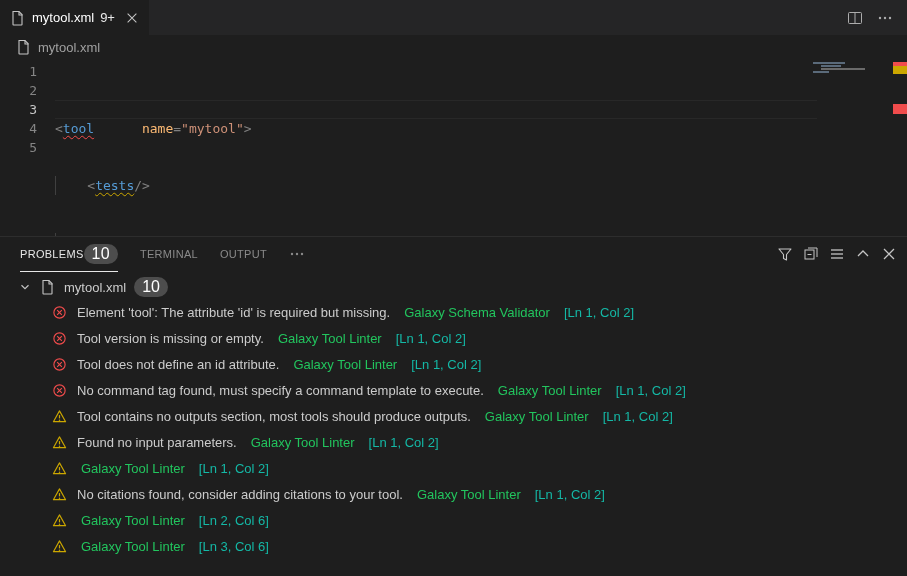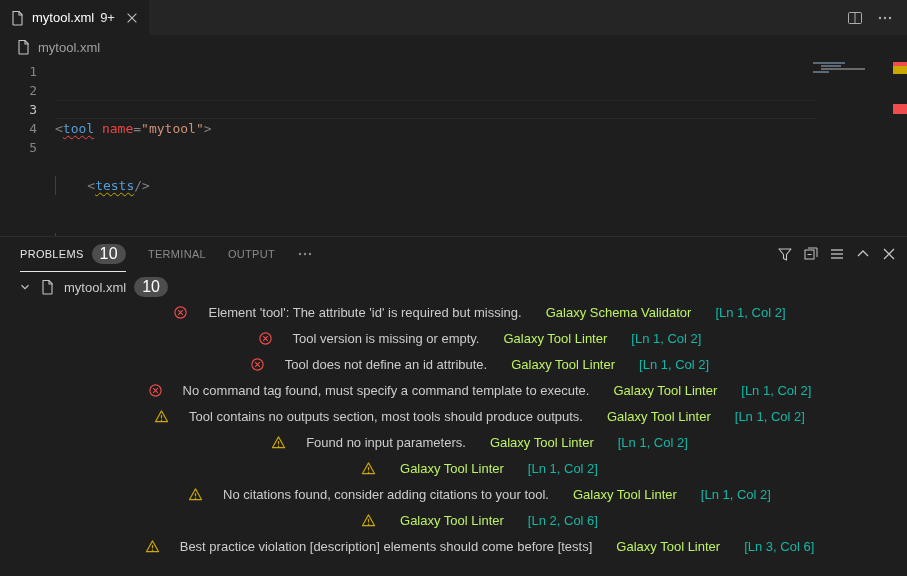--- a/index.html
+++ b/index.html
@@ -81,21 +81,21 @@
     position: absolute;
     left: 0; right: 90px;
     top: calc(2 * 19px);
     height: 19px;
     border-top: 1px solid #282828;
     border-bottom: 1px solid #282828;
     pointer-events: none;
   }
   .c-br { color: #808080; }
   .c-tag { color: #569cd6; }
-  .c-attr { color: #ef4444; }
+  .c-attr { color: #fdba74; margin-left: 40px; }
   .c-str { color: #ce9178; }
   .c-txt { color: #d4d4d4; }
   .squiggle-r { text-decoration: underline wavy #f14c4c 1px; text-underline-offset: 2px; }
   .squiggle-y { text-decoration: underline wavy #cca700 1px; text-underline-offset: 2px; }
   .indent-guide { border-left: 1px solid #404040; display: inline-block; height: 19px; vertical-align: top; }
   .minimap {
     position: absolute;
     top: 62px;
     right: 14px;
     width: 80px;
@@ -123,21 +123,21 @@
   }
   .panel-header {
     height: 34px;
     display: flex;
     align-items: center;
     padding: 0 10px 0 20px;
     gap: 22px;
     font-size: 11px;
     letter-spacing: .3px;
   }
-  .panel-tab { color: #8a8a8a; cursor: pointer; display: flex; align-items: center; gap: 8px; }
+  .panel-tab { color: #8a8a8a; cursor: pointer; display: flex; align-items: center; }
   .panel-tab.active { color: #e7e7e7; position: relative; }
   .panel-tab.active::after {
     content: ""; position: absolute; left: 0; right: 0; bottom: -8px;
     height: 1px; background: #e7e7e7;
   }
   .badge {
     background: #4d4d4d; color: #ffffff;
     border-radius: 11px; padding: 1px 8px; font-size: 16px;
   }
   .panel-tab .badge { }
@@ -171,28 +171,27 @@
     align-items: center;
     gap: 8px;
     height: 24px;
     padding-left: 18px;
     cursor: pointer;
   }
   .file-row .chev { color: #c5c5c5; }
   .problem-row {
     display: flex;
     align-items: center;
-    gap: 20px;
+    gap: 10px;
     height: 26px;
     padding-left: 52px;
     cursor: pointer;
-    justify-content: center;
   }
   .problem-row .msg { color: #cccccc; }
-  .problem-row .src { color: #bef264; margin-left: 4px; }
+  .problem-row .src { color: #22c55e; margin-left: 4px; }
   .problem-row .loc { color: #14b8a6; margin-left: 4px; }
 
   svg { display: block; }
 </style>
 </head>
 <body>
 
 <div class="tab-bar">
   <div class="tab">
     <span class="file-icon">
@@ -435,19 +434,18 @@
           <span class="loc">[Ln 2, Col 6]</span>
         </div>
         <div class="problem-row">
           <span>
             <svg width="15" height="15" viewBox="0 0 16 16" fill="none">
               <path d="M8 2l6.5 11.5h-13L8 2z" stroke="#cca700" stroke-width="1.2" stroke-linejoin="round"></path>
               <line x1="8" y1="6.5" x2="8" y2="10" stroke="#cca700" stroke-width="1.3"></line>
               <circle cx="8" cy="12" r=".8" fill="#cca700"></circle>
             </svg>
           </span>
-          <span class="msg">Best practice violation [description] elements should come before [tests]</span>
           <span class="src">Galaxy Tool Linter</span>
           <span class="loc">[Ln 3, Col 6]</span>
         </div>
       </div>
   </div>
 </div>
 
 </body></html>

